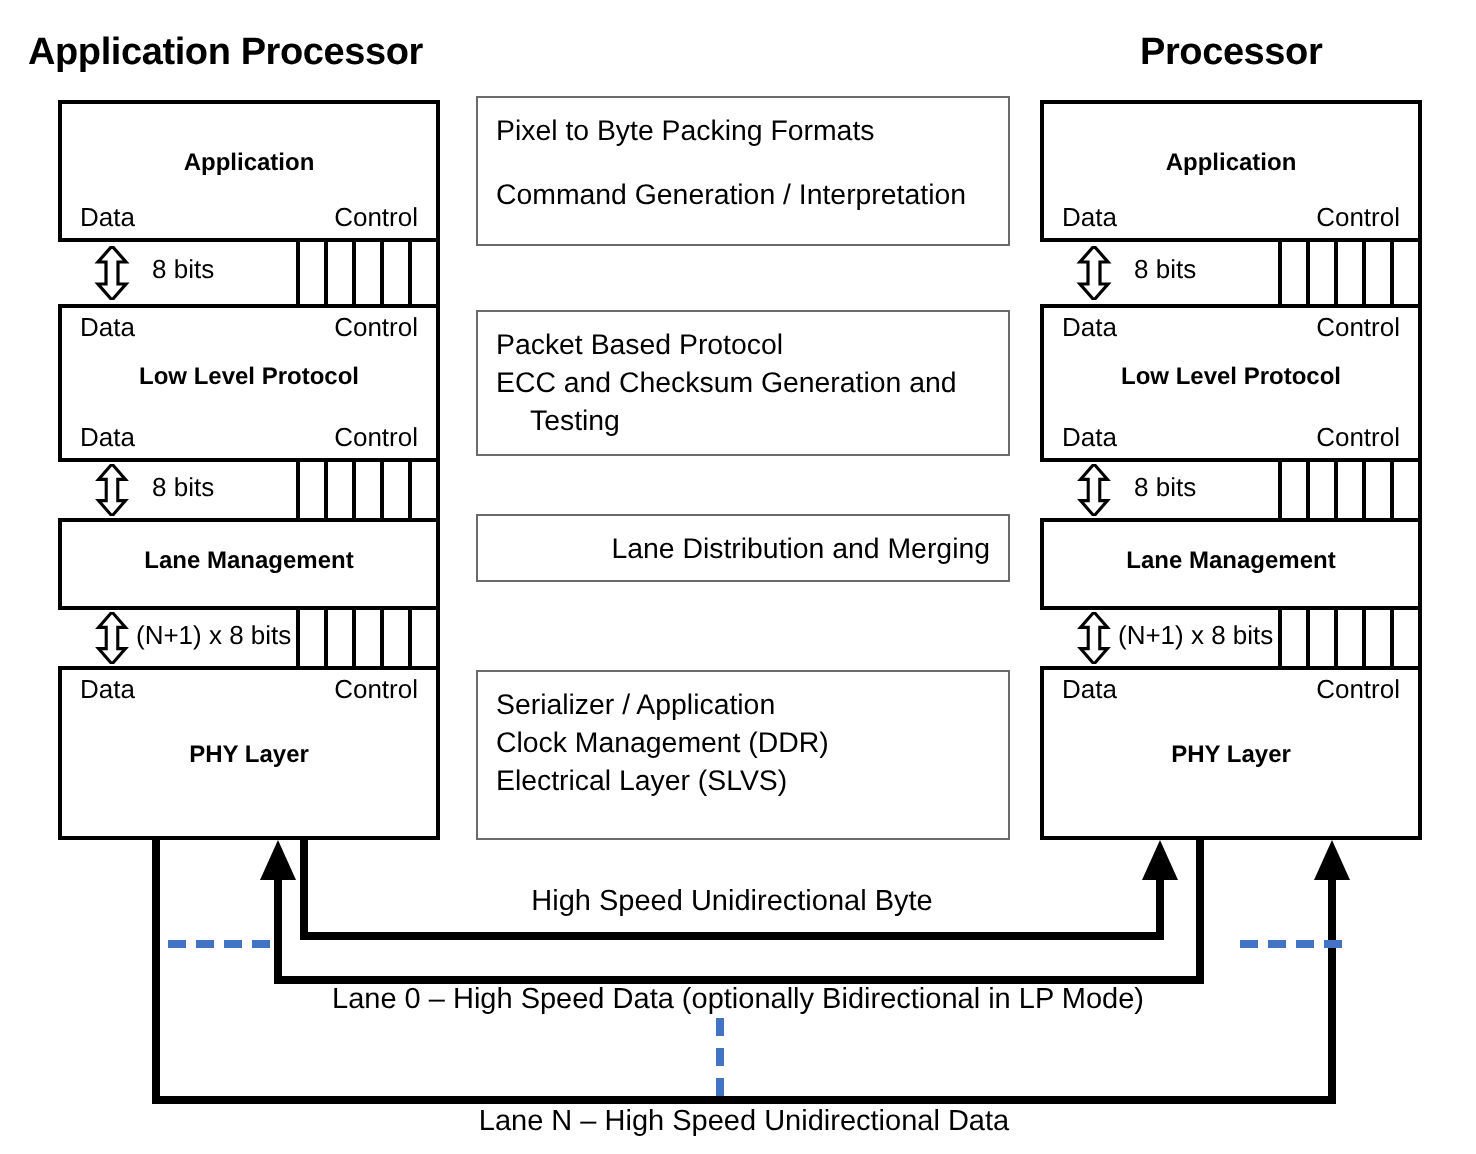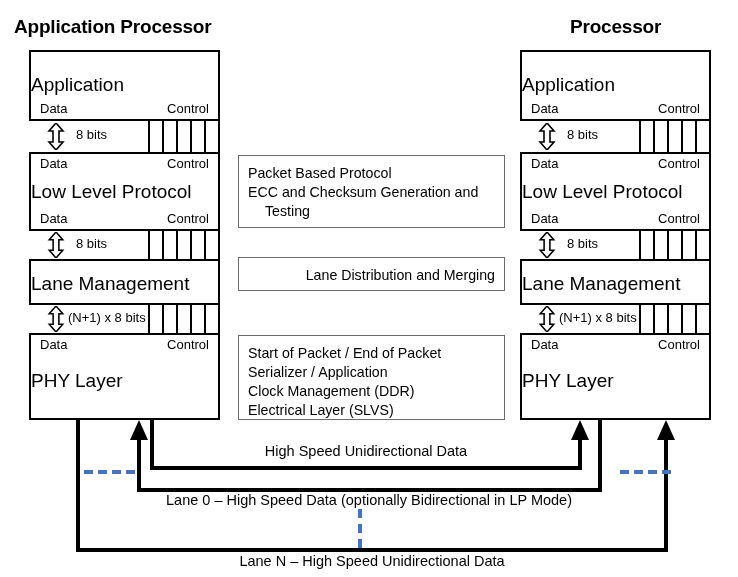--- a/index.html
+++ b/index.html
@@ -14,22 +14,22 @@
   .col-title{
     position:absolute;font-weight:bold;font-size:19px;letter-spacing:-0.2px;
     white-space:nowrap;
   }
 
   
   .layer-box{
     position:absolute;border:2.5px solid #000;background:#fff;box-sizing:border-box;
   }
   .layer-name{
-    position:absolute;left:0;right:0;text-align:left;
-    font-weight:normal;font-size:19px;white-space:nowrap;
+    position:absolute;left:0;right:0;text-align:center;
+    font-weight:bold;font-size:12px;white-space:nowrap;
   }
   .port{
     position:absolute;font-size:13px;white-space:nowrap;
   }
   .port.data{left:9px;}
   .port.ctrl{right:9px;}
 
   
   .desc-box{
     position:absolute;border:1.3px solid #6b6b6b;background:#fff;box-sizing:border-box;
@@ -135,33 +135,36 @@
         <i style="left:70px;"></i>
     </div>
   </div>
 
   <div class="layer-box" style="left:29px;top:333px;width:191px;height:87px;">
     <div class="port data" style="top:2px;">Data</div>
     <div class="port ctrl" style="top:2px;">Control</div>
     <div class="layer-name" style="top:35px;">PHY Layer</div>
   </div>
 
+  <div class="desc-box" style="left:238px;top:48px;width:267px;height:75px;">
+    <div class="desc-line">Pixel to Byte Packing Formats</div>
+    <div class="desc-line gap">Command Generation / Interpretation</div>
+  </div>
 
   <div class="desc-box" style="left:238px;top:155px;width:267px;height:73px;">
     <div class="desc-line">Packet Based Protocol</div>
     <div class="desc-line">ECC and Checksum Generation and</div>
     <div class="desc-line indent">Testing</div>
   </div>
 
   <div class="desc-box" style="left:238px;top:257px;width:267px;height:34px;text-align:right;">
     <div class="desc-line">Lane Distribution and Merging</div>
   </div>
 
   <div class="desc-box" style="left:238px;top:335px;width:267px;height:85px;">
-    <div class="desc-line">Start of Packet / End of Packet</div>
     <div class="desc-line">Serializer / Application</div>
     <div class="desc-line">Clock Management (DDR)</div>
     <div class="desc-line">Electrical Layer (SLVS)</div>
   </div>
 
   <div class="layer-box" style="left:520px;top:50px;width:191px;height:71px;">
     <div class="layer-name" style="top:22px;">Application</div>
     <div class="port data" style="bottom:3px;">Data</div>
     <div class="port ctrl" style="bottom:3px;">Control</div>
   </div>
@@ -226,21 +229,21 @@
   <div class="layer-box" style="left:520px;top:333px;width:191px;height:87px;">
     <div class="port data" style="top:2px;">Data</div>
     <div class="port ctrl" style="top:2px;">Control</div>
     <div class="layer-name" style="top:35px;">PHY Layer</div>
   </div>
 
   <div class="wire v" style="left:150px;top:418px;height:52px;"></div>
   <div class="wire h" style="left:150px;top:466px;width:432px;"></div>
   <div class="wire v" style="left:578px;top:440px;height:28px;"></div>
   <div class="arrow-up" style="left:571px;top:420px;"></div>
-  <div class="wire-label" style="left:250px;top:443px;width:232px;">High Speed Unidirectional Data</div>
+  <div class="wire-label" style="left:250px;top:443px;width:232px;">High Speed Unidirectional Byte</div>
 
   <div class="wire v" style="left:598px;top:418px;height:74px;"></div>
   <div class="wire h" style="left:137px;top:488px;width:465px;"></div>
   <div class="wire v" style="left:137px;top:440px;height:50px;"></div>
   <div class="arrow-up" style="left:130px;top:420px;"></div>
   <div class="wire-label" style="left:139px;top:492px;width:460px;">Lane 0 – High Speed Data (optionally Bidirectional in LP Mode)</div>
 
   <div class="wire v" style="left:76px;top:418px;height:134px;"></div>
   <div class="wire h" style="left:76px;top:548px;width:592px;"></div>
   <div class="wire v" style="left:664px;top:440px;height:110px;"></div>

